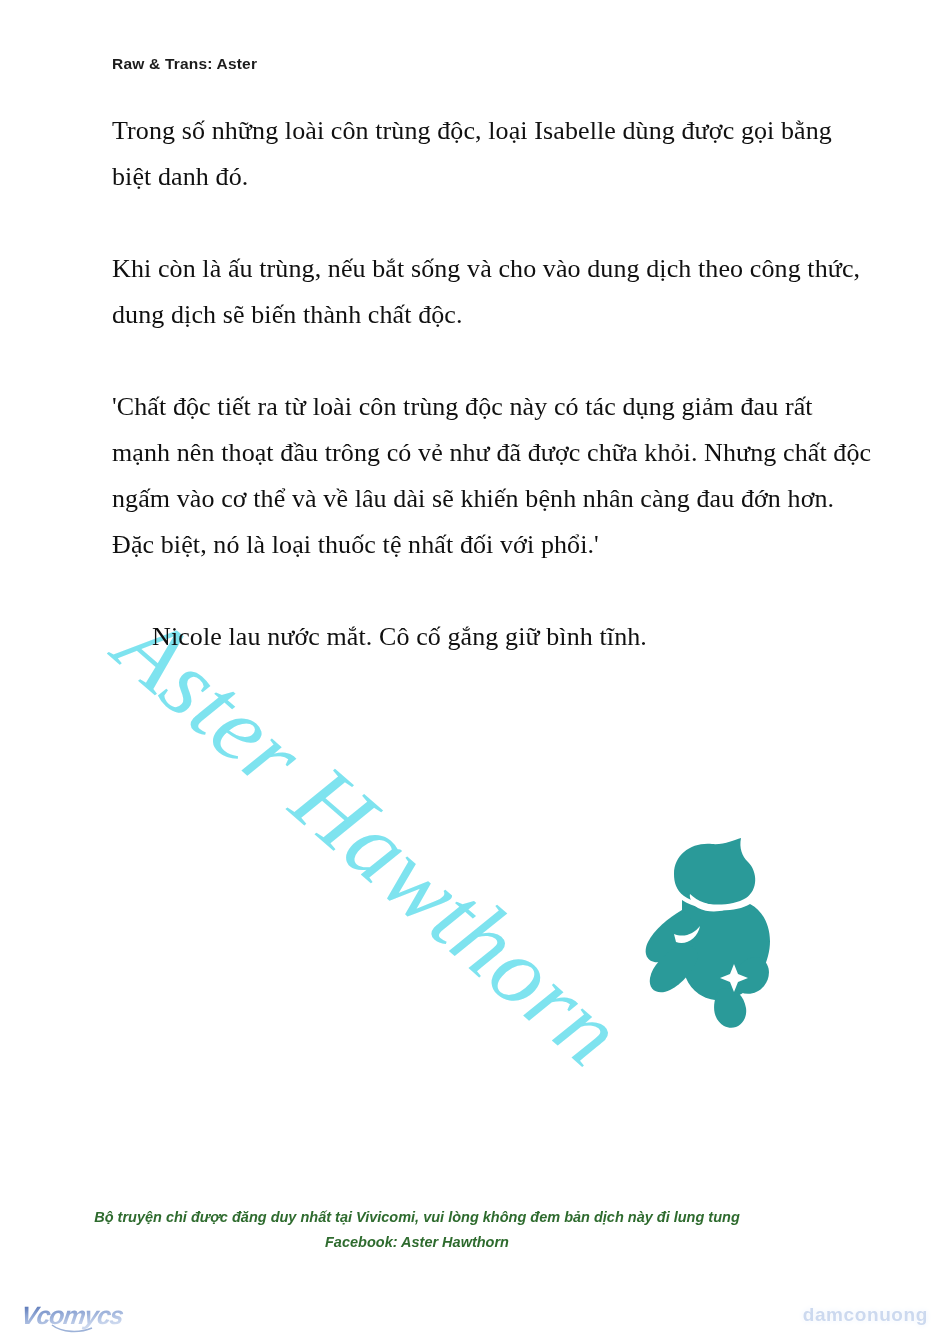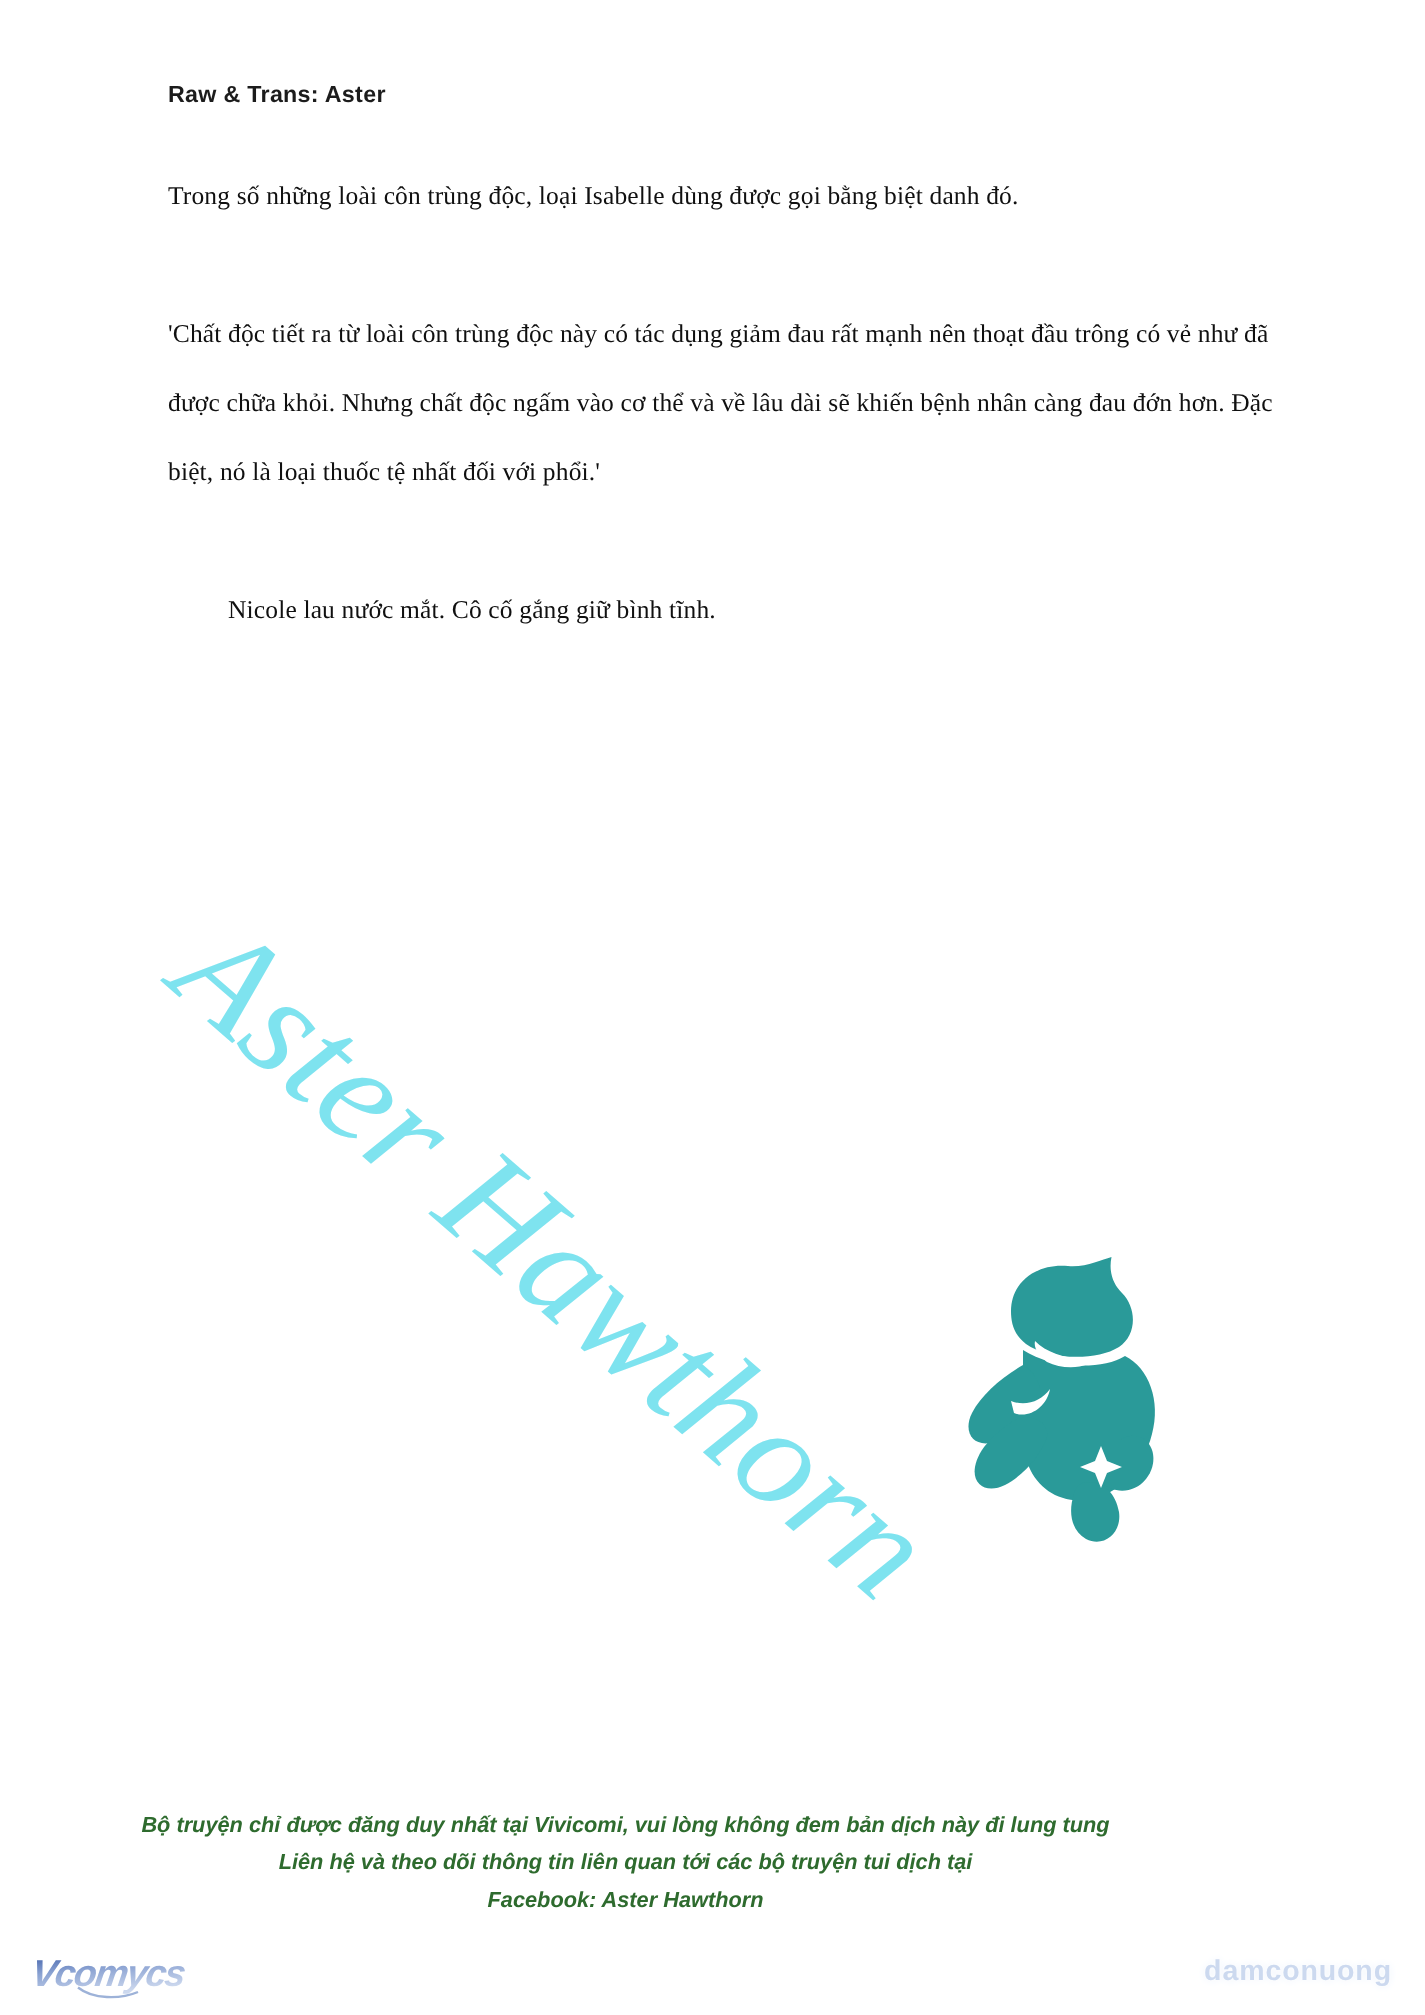--- a/index.html
+++ b/index.html
@@ -74,21 +74,21 @@
   
   .body-text {
     position: absolute;
     left: 112px;
     top: 108px;
     width: 760px;
     z-index: 4;
   }
   .para {
     font-family: "Liberation Serif", "DejaVu Serif", serif;
-    font-size: 17px;
+    font-size: 26px;
     line-height: 46px;
     color: #101010;
     margin: 0 0 46px 0;
     text-align: left;
     letter-spacing: 0.1px;
   }
   .para:last-child { margin-bottom: 0; margin-left: 40px; }
 
   
   .footer-note {
@@ -178,27 +178,27 @@
 
         <path d="M36 96 C46 100, 56 96, 62 88 C60 100, 48 108, 38 104 Z"></path>
 
         <path d="M96 126 l4 10 10 4 -10 4 -4 10 -4 -10 -10 -4 10 -4 Z"></path>
       </g>
     </svg>
   </div>
 
   <div class="body-text">
     <p class="para">Trong số những loài côn trùng độc, loại Isabelle dùng được gọi bằng biệt danh đó.</p>
+    <p class="para">Khi còn là ấu trùng, nếu bắt sống và cho vào dung dịch theo công thức, dung dịch sẽ biến thành chất độc.</p>
     <p class="para">'Chất độc tiết ra từ loài côn trùng độc này có tác dụng giảm đau rất mạnh nên thoạt đầu trông có vẻ như đã được chữa khỏi. Nhưng chất độc ngấm vào cơ thể và về lâu dài sẽ khiến bệnh nhân càng đau đớn hơn. Đặc biệt, nó là loại thuốc tệ nhất đối với phổi.'</p>
     <p class="para">Nicole lau nước mắt. Cô cố gắng giữ bình tĩnh.</p>
   </div>
 
   <div class="footer-note">
     <div class="footer-line">Bộ truyện chỉ được đăng duy nhất tại Vivicomi, vui lòng không đem bản dịch này đi lung tung</div>
-    <div class="footer-line">Liên hệ và theo dõi thông tin liên quan tới các bộ truyện tui dịch tại</div>
     <div class="footer-line">Facebook: Aster Hawthorn</div>
   </div>
 
   <div class="bottom-bar">
     <div class="brand-logo">
       <svg viewBox="0 0 145 40" width="145" height="40" xmlns="http://www.w3.org/2000/svg">
         <defs>
           <linearGradient id="logoGrad" x1="0" y1="0" x2="0.4" y2="1">
             <stop offset="0%" stop-color="#3f5fa8"></stop>
             <stop offset="45%" stop-color="#8aa2d2"></stop>

